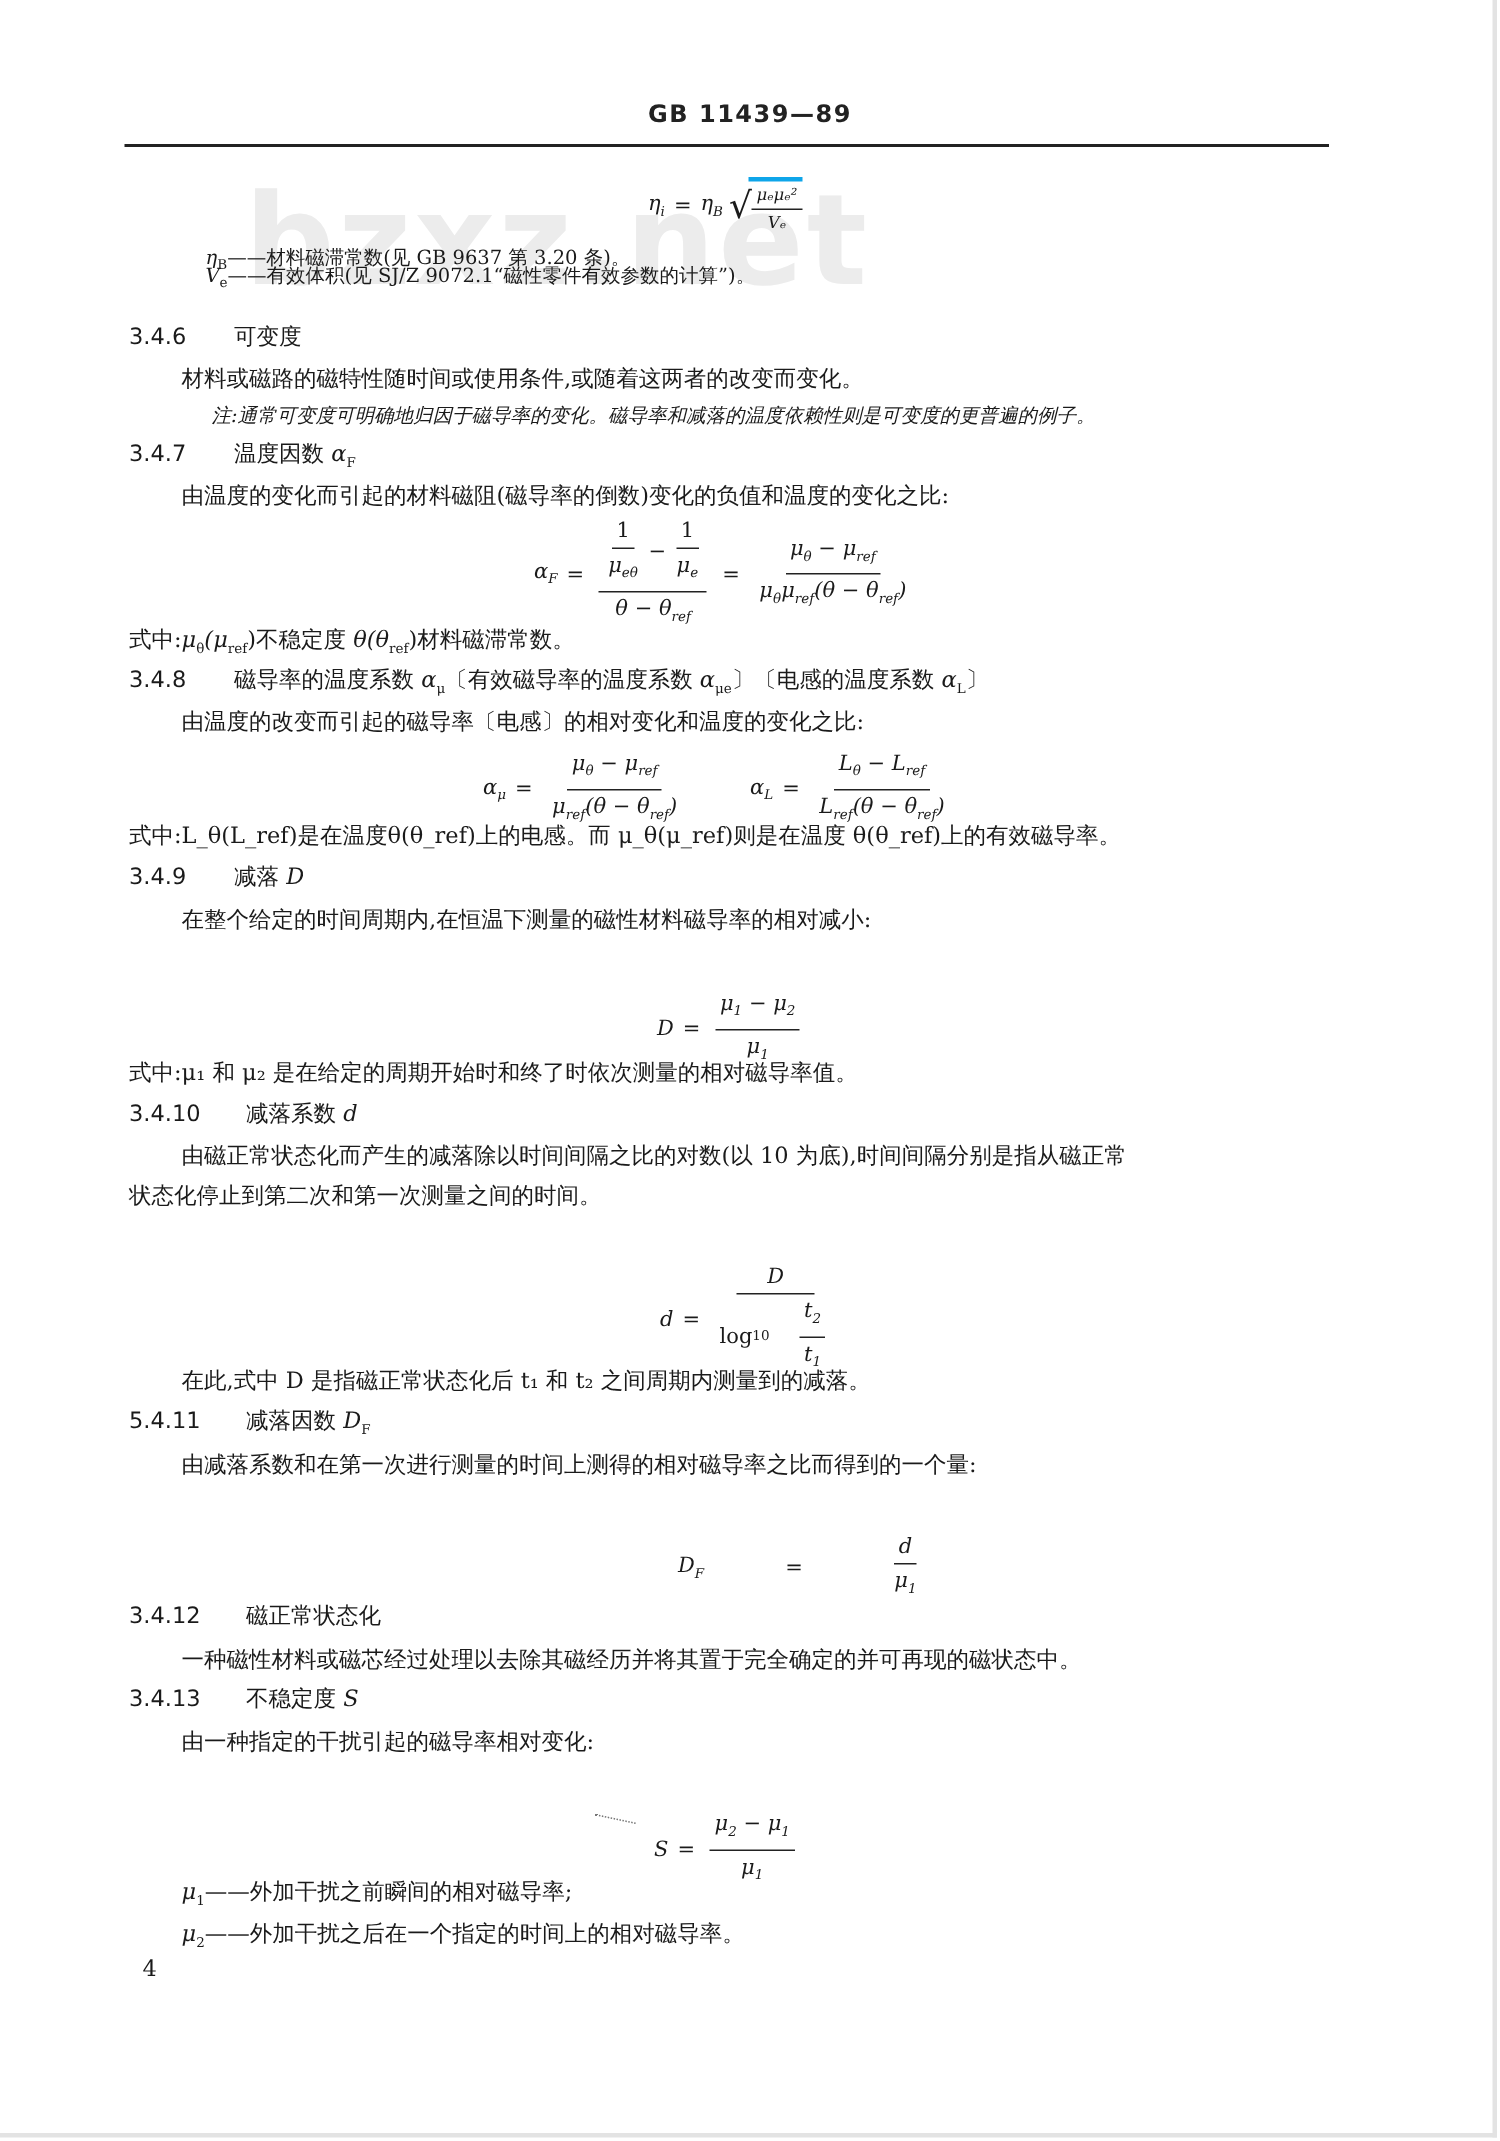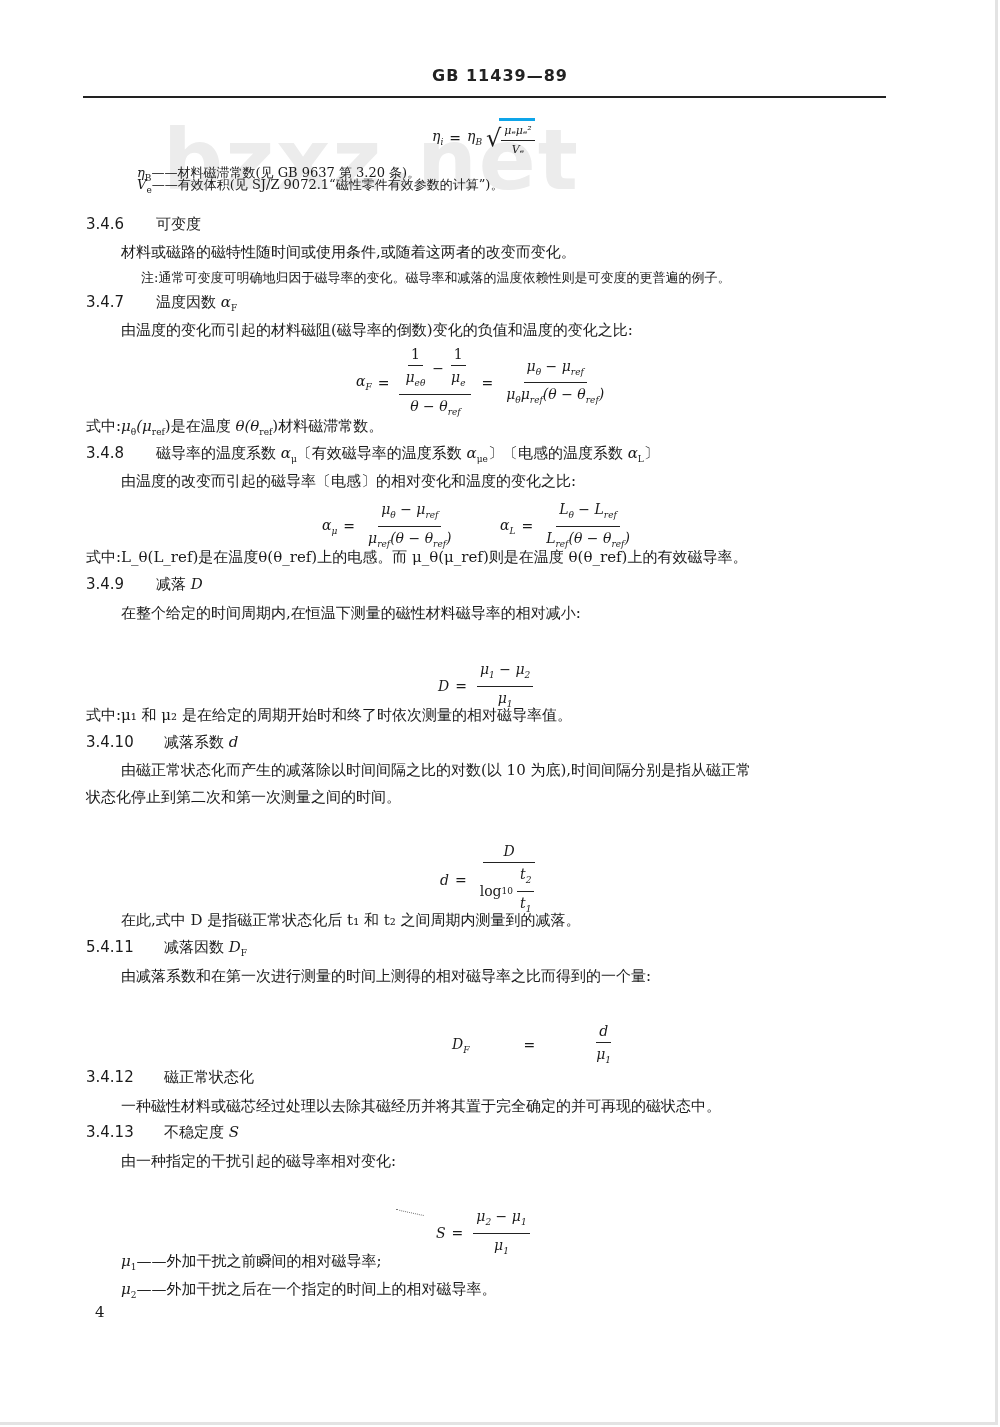--- a/index.html
+++ b/index.html
@@ -78,21 +78,21 @@
   <i class="m">η</i><sub>B</sub><span>——材料磁滞常数(见 GB  9637 第 3.20 条)。</span>
 </div>
 <div class="abs txt small" style="left:117px; top:175px;">
   <i class="m">V</i><sub>e</sub><span>——有效体积(见 SJ/Z  9072.1“磁性零件有效参数的计算”)。</span>
 </div>
 
 <div class="abs heading" style="left:86px; top:215px;">
   <span class="num">3.4.6</span><span>可变度</span>
 </div>
 <div class="abs txt" style="left:121px; top:242px;">材料或磁路的磁特性随时间或使用条件,或随着这两者的改变而变化。</div>
-<div class="abs txt small" style="left:121px; top:268px;">注:通常可变度可明确地归因于磁导率的变化。磁导率和减落的温度依赖性则是可变度的更普遍的例子。</div>
+<div class="abs txt small" style="left:121px; top:268px;font-style:italic;">注:通常可变度可明确地归因于磁导率的变化。磁导率和减落的温度依赖性则是可变度的更普遍的例子。</div>
 
 <div class="abs heading" style="left:86px; top:293px;">
   <span class="num">3.4.7</span><span>温度因数 </span><i class="m">α</i><sub>F</sub>
 </div>
 <div class="abs txt" style="left:121px; top:320px;">由温度的变化而引起的材料磁阻(磁导率的倒数)变化的负值和温度的变化之比:</div>
 
 <div class="abs formula" style="left:356px; top:345px;">
   <span><span>α</span><sub>F</sub></span>
   <span class="eq">=</span>
   <span class="frac">
@@ -110,21 +110,21 @@
     <span class="den-part"><span>θ − θ</span><sub>ref</sub></span>
   </span>
   <span class="eq">=</span>
   <span class="frac">
     <span class="num-part"><span>μ</span><sub>θ</sub><span> − μ</span><sub>ref</sub></span>
     <span class="den-part"><span>μ</span><sub>θ</sub><span>μ</span><sub>ref</sub><span>(θ − θ</span><sub>ref</sub><span>)</span></span>
   </span>
 </div>
 
 <div class="abs txt" style="left:86px; top:416px;">
-  <span>式中:</span><i class="m">μ</i><sub>θ</sub><i class="m">(μ</i><sub>ref</sub><span>)是在温度 </span><i class="m">θ</i><i class="m">(θ</i><sub>ref</sub><span>)材料磁滞常数。</span>
+  <span>式中:</span><i class="m">μ</i><sub>θ</sub><i class="m">(μ</i><sub>ref</sub><span>)不稳定度 </span><i class="m">θ</i><i class="m">(θ</i><sub>ref</sub><span>)材料磁滞常数。</span>
 </div>
 
 <div class="abs heading" style="left:86px; top:444px;">
   <span class="num">3.4.8</span><span>磁导率的温度系数 </span><i class="m">α</i><sub>μ</sub><span>〔有效磁导率的温度系数 </span><i class="m">α</i><sub>μe</sub><span>〕〔电感的温度系数 </span><i class="m">α</i><sub>L</sub><span>〕</span>
 </div>
 <div class="abs txt" style="left:121px; top:471px;">由温度的改变而引起的磁导率〔电感〕的相对变化和温度的变化之比:</div>
 
 <div class="abs formula" style="left:322px; top:500px;">
   <span><span>α</span><sub>μ</sub></span>
   <span class="eq">=</span>
@@ -167,21 +167,21 @@
 <div class="abs txt" style="left:86px; top:787px;">状态化停止到第二次和第一次测量之间的时间。</div>
 
 <div class="abs formula" style="left:440px; top:842px;">
   <span>d</span>
   <span class="eq">=</span>
   <span class="frac">
     <span class="num-part" style="padding:0 20px 2px;">D</span>
     <span class="den-part" style="display:flex; align-items:center; font-style:normal;">
       <span>log</span>
         <sub>10</sub>
-      <span class="frac" style="margin-left:4px; font-style:italic;">
+      <span class="frac" style="margin-left:20px; font-style:italic;">
         <span class="num-part"><span>t</span><sub>2</sub></span>
         <span class="den-part"><span>t</span><sub>1</sub></span>
       </span>
     </span>
   </span>
 </div>
 
 <div class="abs txt" style="left:121px; top:910px;">在此,式中 D 是指磁正常状态化后 t₁ 和 t₂ 之间周期内测量到的减落。</div>
 
 <div class="abs heading" style="left:86px; top:938px;">

